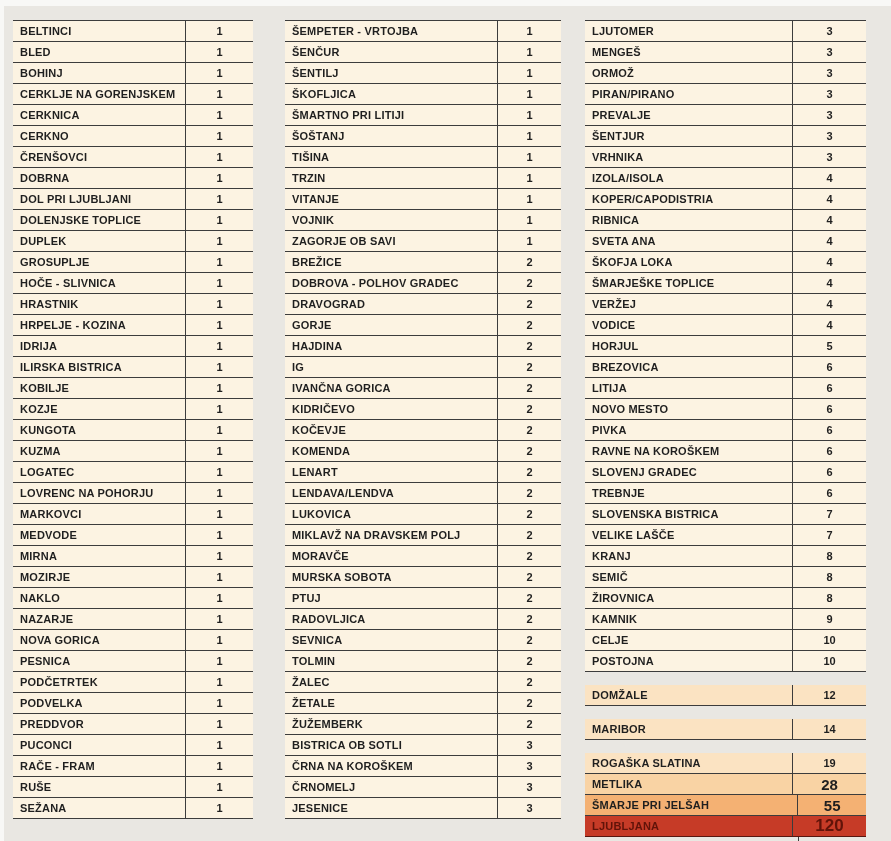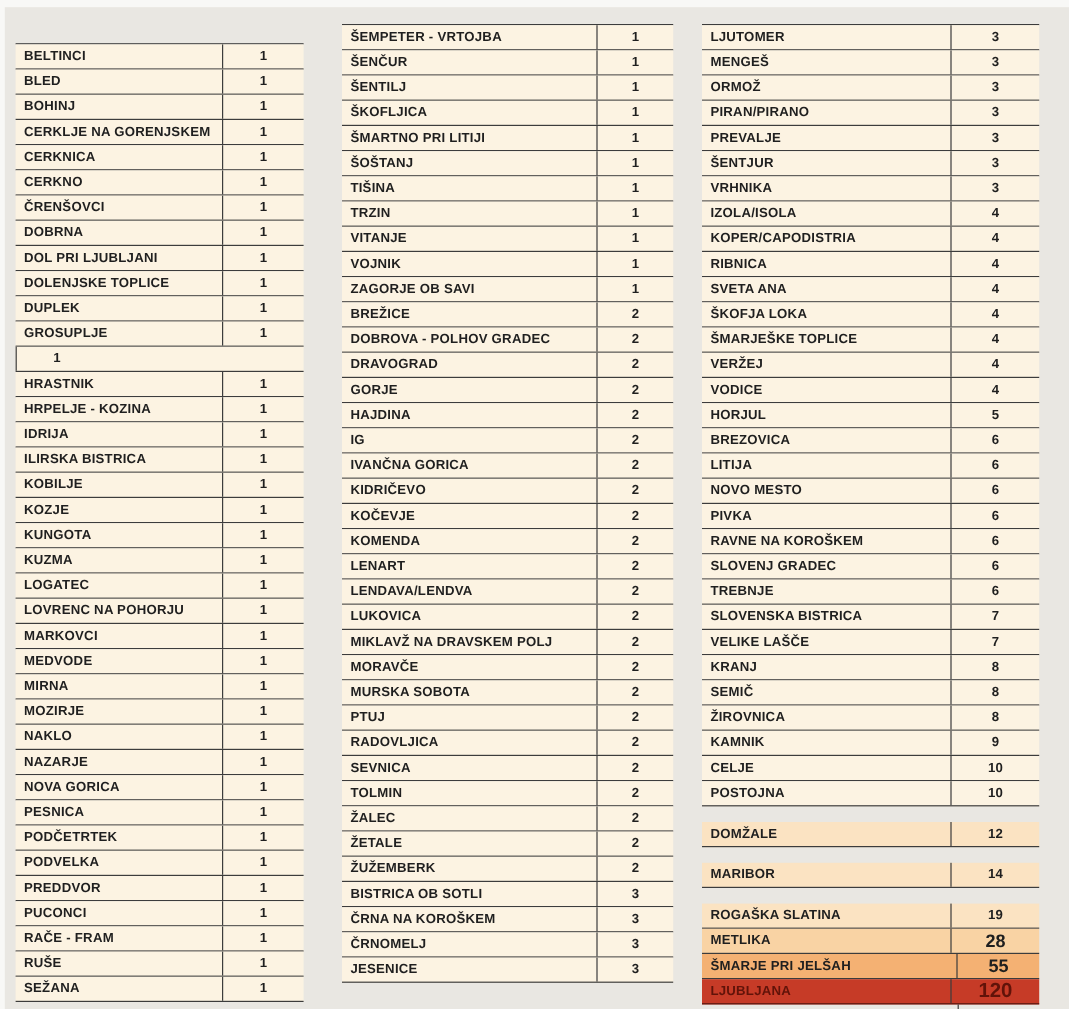--- a/index.html
+++ b/index.html
@@ -5,21 +5,21 @@
   html,body{margin:0;padding:0;}
   body{
     width:891px;height:841px;position:relative;overflow:hidden;
     background:var(--page-bg,#E9E7E2);
     font-family:"Liberation Sans",sans-serif;
   }
   .edge-top{position:absolute;left:0;top:0;width:891px;height:6px;background:var(--edge,#F8F8F6);}
   .edge-left{position:absolute;left:0;top:0;width:4px;height:841px;background:var(--edge,#F8F8F6);}
 
   .tbl{position:absolute;border-top:1px solid var(--border,#3C3C3C);}
-  .t1{left:13px;top:36px;width:240px;}
+  .t1{left:13px;top:20px;width:240px;}
   .t2{left:285px;top:20px;width:276px;}
   .t3{left:585px;top:20px;width:281px;}
 
   .row{
     display:flex;height:21px;box-sizing:border-box;
     border-bottom:1px solid var(--border,#3C3C3C);
     background:var(--row-bg,#FCF3E2);
   }
   .t1 .name{width:172px;} .t1 .val{width:68px;}
   .t2 .name{width:212px;} .t2 .val{width:64px;}
@@ -99,20 +99,21 @@
     </div>
     <div class="row">
       <div class="name">DUPLEK</div>
       <div class="val">1</div>
     </div>
     <div class="row">
       <div class="name">GROSUPLJE</div>
       <div class="val">1</div>
     </div>
     <div class="row">
+      <div class="name">HOČE - SLIVNICA</div>
       <div class="val">1</div>
     </div>
     <div class="row">
       <div class="name">HRASTNIK</div>
       <div class="val">1</div>
     </div>
     <div class="row">
       <div class="name">HRPELJE - KOZINA</div>
       <div class="val">1</div>
     </div>

